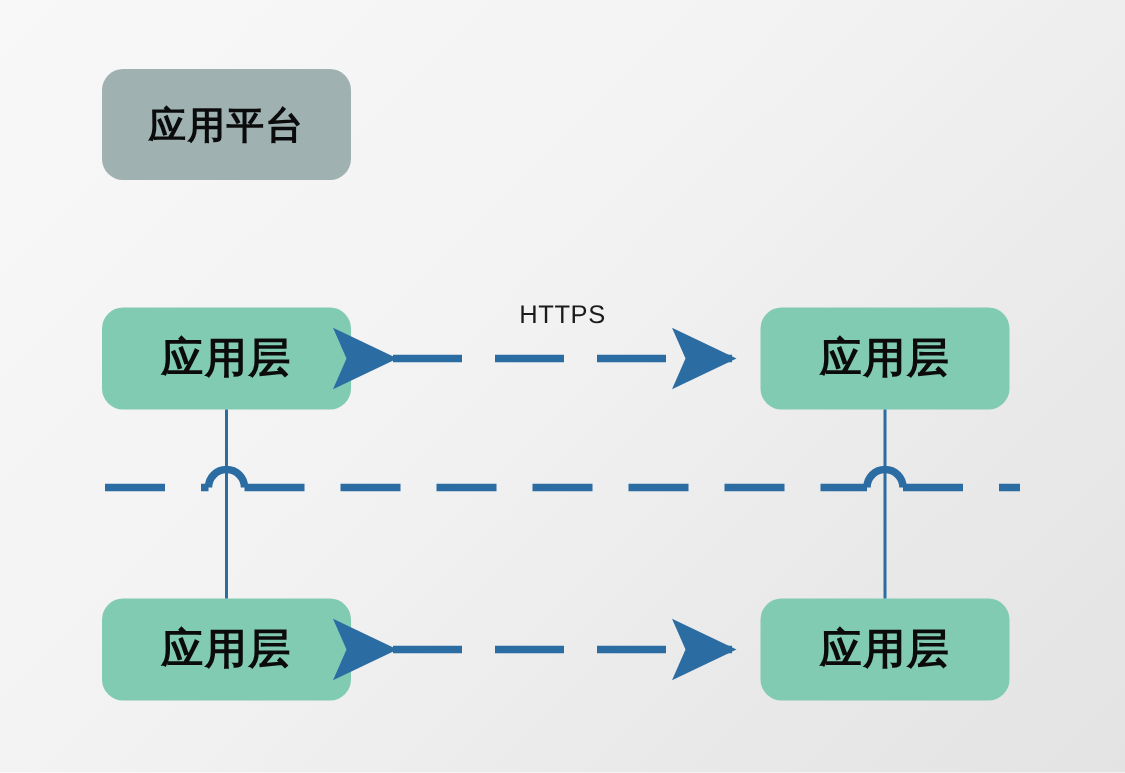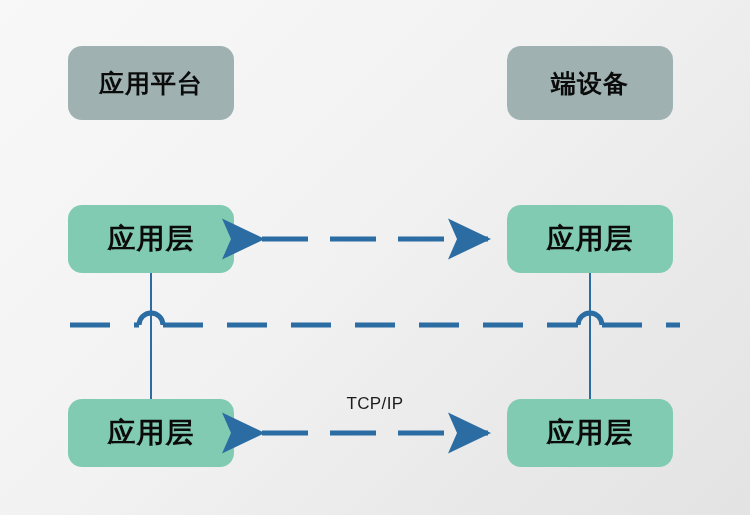--- a/index.html
+++ b/index.html
@@ -73,23 +73,20 @@
 </style>
 </head>
 <body>
 
 <div id="canvas">
 
   <div class="node header-node hdr-left">
     <span>应用平台</span>
   </div>
 
-  <div class="node header-node hdr-right">
-    <span>端设备</span>
-  </div>
 
   <div class="node layer-node app-tl">
     <span>应用层</span>
   </div>
 
   <div class="node layer-node app-tr">
     <span>应用层</span>
   </div>
 
   <div class="node layer-node app-bl">
@@ -125,16 +122,16 @@
     <g>
       <line x1="70" y1="325" x2="139" y2="325" stroke="#2b6ca3" stroke-width="5" stroke-dasharray="40 24"></line>
       <line x1="163" y1="325" x2="578" y2="325" stroke="#2b6ca3" stroke-width="5" stroke-dasharray="40 24"></line>
       <line x1="602" y1="325" x2="680" y2="325" stroke="#2b6ca3" stroke-width="5" stroke-dasharray="40 24"></line>
 
       <path d="M139,325 A12,12 0 0 1 163,325" fill="none" stroke="#2b6ca3" stroke-width="5"></path>
       <path d="M578,325 A12,12 0 0 1 602,325" fill="none" stroke="#2b6ca3" stroke-width="5"></path>
     </g>
   </svg>
 
+  <div class="proto-label proto-https">HTTPS</div>
 
-  <div class="proto-label proto-tcpip">TCP/IP</div>
 
 </div>
 
 </body></html>

